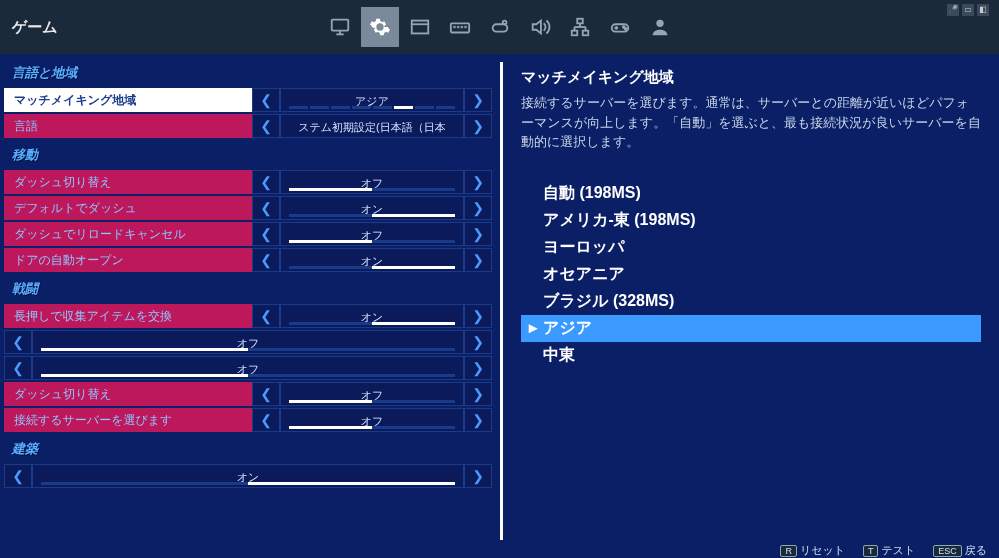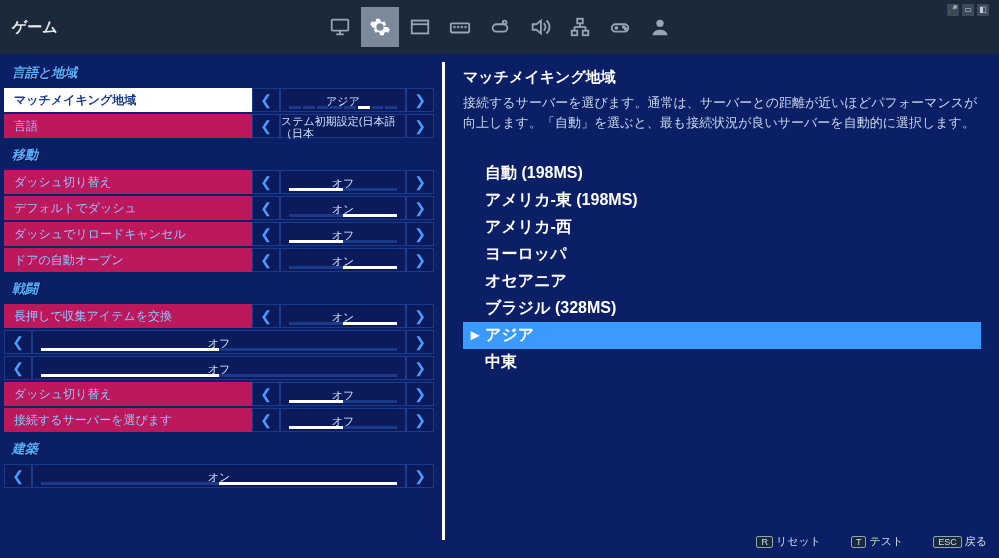--- a/index.html
+++ b/index.html
@@ -9,21 +9,21 @@
 .topbar .title { color: #e8e8e8; font-size: 15px; font-weight: bold; }
 .topbar .tabs { position: absolute; left: 50%; transform: translateX(-50%); display: flex; height: 100%; align-items: center; gap: 2px; }
 .tab-icon { width: 38px; height: 40px; display: flex; align-items: center; justify-content: center; color: #95a5b5; cursor: pointer; }
 .tab-icon.active { background: #7a8a9a; color: #fff; }
 .tab-icon svg { width: 22px; height: 22px; }
 .topbar .tray { position: absolute; right: 10px; top: 4px; display: flex; gap: 3px; }
 .tray span { width: 12px; height: 12px; background: #3a4a5a; display: inline-block; font-size: 8px; color:#ccc; text-align:center; line-height:12px; }
 
 .main { display: flex; height: calc(100% - 64px); }
 
-.left { width: 442px; padding: 4px 8px 4px 4px; overflow-y: auto; }
+.left { width: 500px; padding: 4px 8px 4px 4px; overflow-y: auto; }
 .section-header { color: #5ab0ff; font-size: 13px; font-style: italic; font-weight: bold; padding: 6px 8px; text-shadow: 1px 1px 0 rgba(0,0,0,0.4); }
 .row { display: flex; align-items: center; height: 24px; margin-bottom: 2px; }
 .row .label { width: 248px; padding-left: 10px; font-size: 12px; color: #8ec5ff; background: #be185d; height: 24px; line-height: 24px; }
 .row.selected .label { background: #fff; color: #1a3a8a; font-weight: bold; }
 .row .selector { flex: 1; display: flex; height: 24px; }
 .arrow { width: 28px; background: #0a1a5a; display: flex; align-items: center; justify-content: center; color: #4a9aff; font-size: 14px; cursor: pointer; border: 1px solid #1a3a8a; }
 .value { flex: 1; background: #0a1a5a; border: 1px solid #1a3a8a; color: #d0e5ff; font-size: 11px; display: flex; flex-direction: column; align-items: center; justify-content: center; position: relative; padding-top: 2px; }
 .value .txt { line-height: 12px; }
 .value .bar { position: absolute; bottom: 2px; left: 8px; right: 8px; height: 3px; background: #1a3a8a; }
 .value .bar .fill { height: 100%; background: #fff; }
@@ -34,21 +34,21 @@
 .divider { width: 3px; background: #fff; margin: 8px 0; }
 
 .right { flex: 1; padding: 14px 18px 8px 18px; }
 .right h2 { font-size: 15px; font-weight: bold; margin-bottom: 6px; }
 .right .desc { font-size: 13px; color: #c8d5e8; line-height: 1.5; margin-bottom: 28px; }
 .region-list { list-style: none; }
 .region-list li { font-size: 16px; padding: 3px 10px 3px 22px; color: #fff; position: relative; font-weight:bold;}
 .region-list li.selected { background: #3a9aff; }
 .region-list li.selected::before { content: "▸"; position: absolute; left: 8px; }
 
-.footer { position: absolute; bottom: 0; right: 0; height: 24px; display: flex; align-items: flex-start; gap: 30px; padding: 0 12px; font-size: 11px; color: #d0e0f0; }
+.footer { position: absolute; bottom: 0; right: 0; height: 24px; display: flex; align-items: flex-end; gap: 18px; padding: 0 12px; font-size: 11px; color: #d0e0f0; }
 .footer .key { border: 1px solid #8aa; padding: 0 4px; font-size: 9px; border-radius: 2px; margin-right: 3px; background:#1a2a3a; }
 
 ::-webkit-scrollbar { width: 0; }
 </style>
 </head>
 <body>
 
 <div class="topbar">
   <span class="title">ゲーム</span>
   <div class="tabs">
@@ -290,21 +290,20 @@
         </div>
       </div>
     </div>
   <div class="divider"></div>
   <div class="right">
     <h2>マッチメイキング地域</h2>
     <p class="desc">接続するサーバーを選びます。通常は、サーバーとの距離が近いほどパフォーマンスが向上します。「自動」を選ぶと、最も接続状況が良いサーバーを自動的に選択します。</p>
     <ul class="region-list" id="regions">
         <li>自動 (198MS)</li>
         <li>アメリカ-東 (198MS)</li>
-        <li>アメリカ-西</li>
         <li>ヨーロッパ</li>
         <li>オセアニア</li>
         <li>ブラジル (328MS)</li>
         <li class="selected">アジア</li>
         <li>中東</li>
       </ul>
   </div>
 </div>
 
 <div class="footer">

